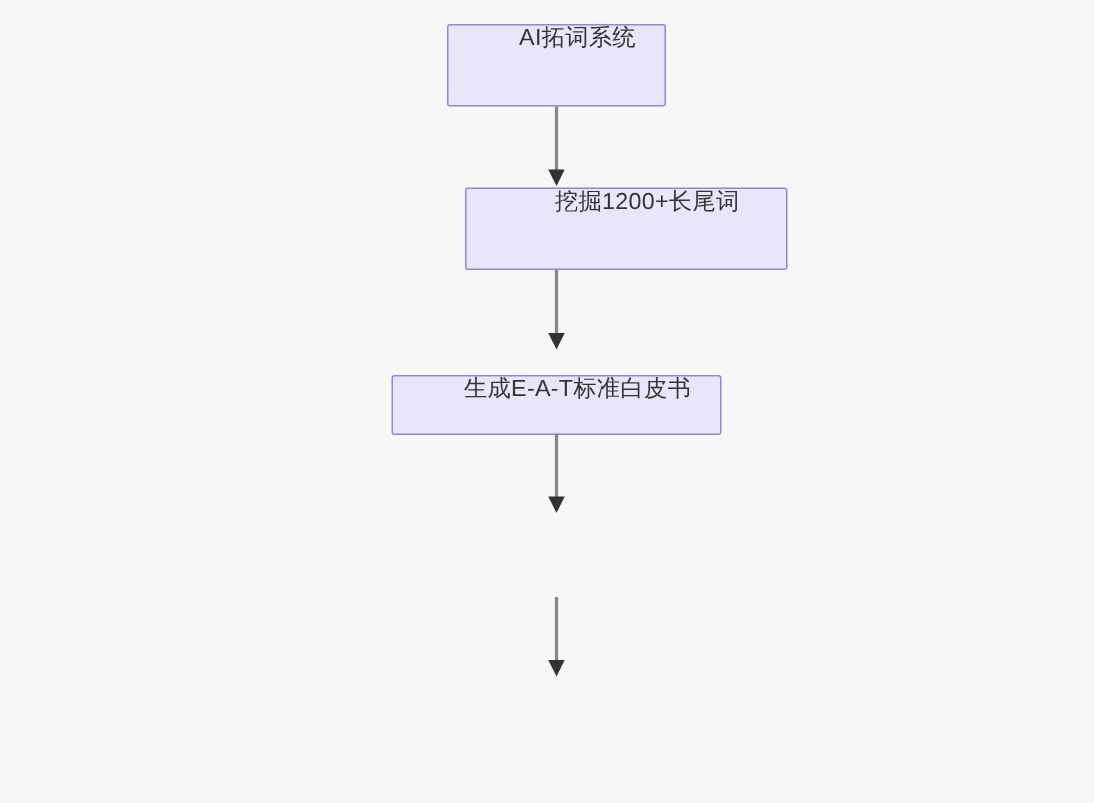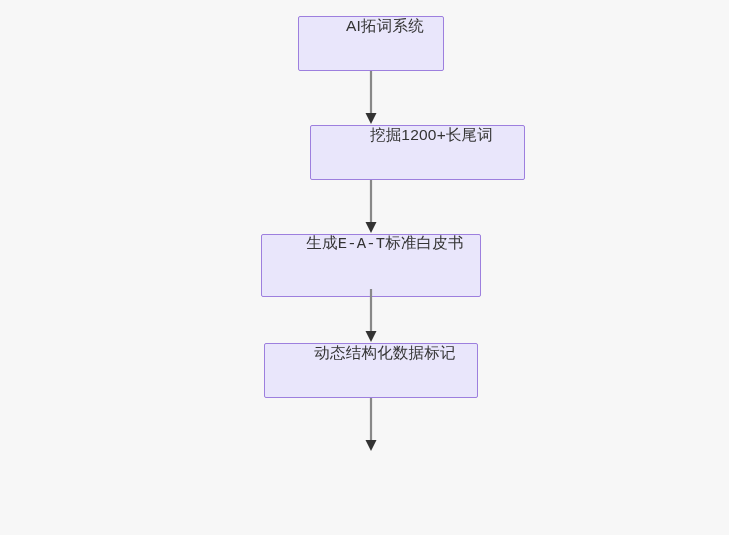--- a/index.html
+++ b/index.html
@@ -72,34 +72,31 @@
     <span class="node-label">挖掘1200+长尾词</span>
   </div>
 
   <div class="edge" style="left:359px; top:180px; height:54px;">
     <svg width="24" height="54" viewBox="0 0 24 54">
       <line x1="12" y1="0" x2="12" y2="44" stroke="#888888" stroke-width="2.2"></line>
       <polygon points="12,53 6.5,42 17.5,42" fill="#333333"></polygon>
     </svg>
   </div>
 
-  <div class="node" style="left:261px; top:234px; width:220px; height:63px;font-family:Liberation Mono, monospace;">
+  <div class="node" style="left:261px; top:250px; width:220px; height:40px;">
     <span class="node-label">生成E-A-T标准白皮书</span>
   </div>
 
   <div class="edge" style="left:359px; top:289px; height:54px;">
     <svg width="24" height="54" viewBox="0 0 24 54">
       <line x1="12" y1="0" x2="12" y2="44" stroke="#888888" stroke-width="2.2"></line>
       <polygon points="12,53 6.5,42 17.5,42" fill="#333333"></polygon>
     </svg>
   </div>
 
-  <div class="node" style="left:264px; top:343px; width:214px; height:55px;">
-    <span class="node-label">动态结构化数据标记</span>
-  </div>
 
   <div class="edge" style="left:359px; top:398px; height:54px;">
     <svg width="24" height="54" viewBox="0 0 24 54">
       <line x1="12" y1="0" x2="12" y2="44" stroke="#888888" stroke-width="2.2"></line>
       <polygon points="12,53 6.5,42 17.5,42" fill="#333333"></polygon>
     </svg>
   </div>
 
 
 </div>

